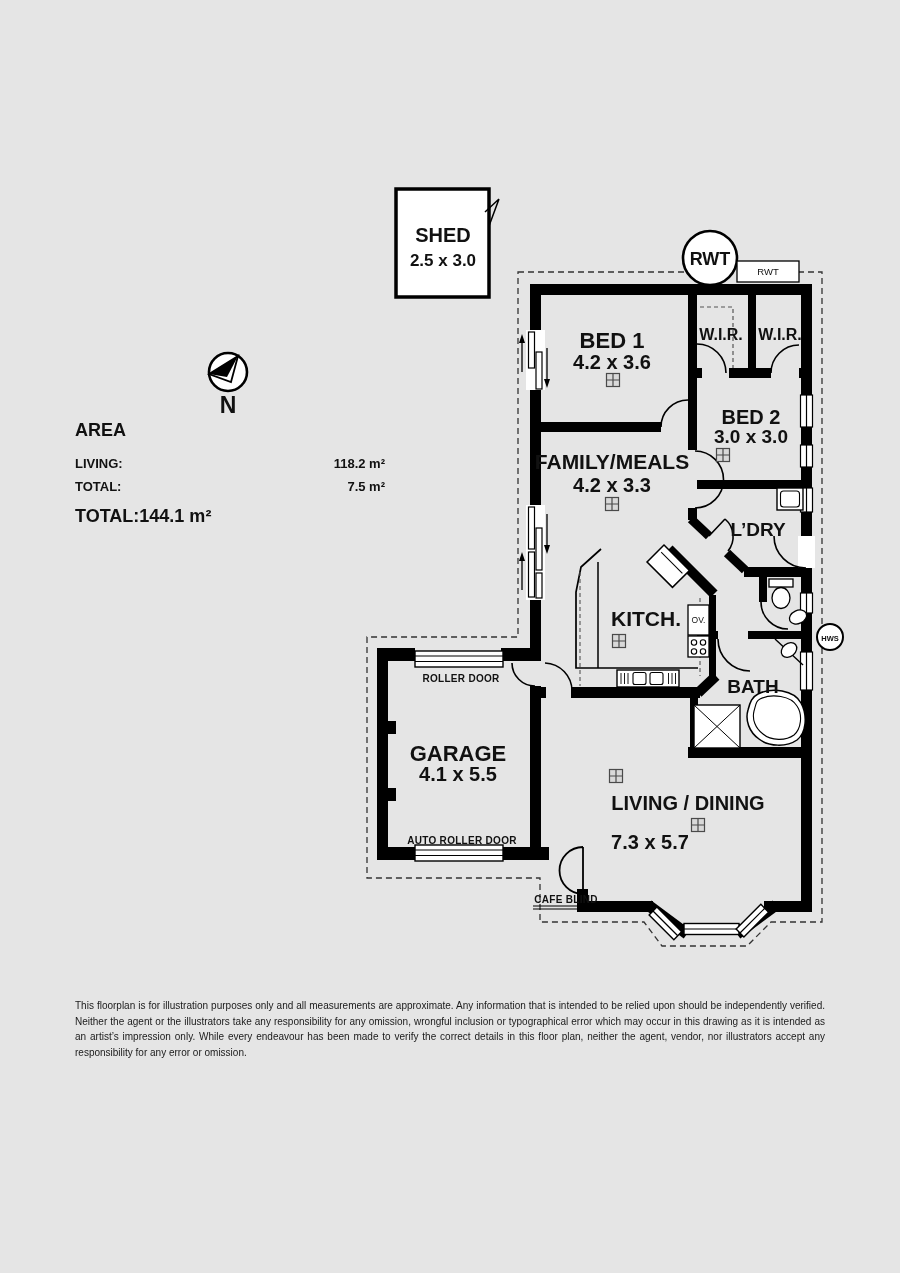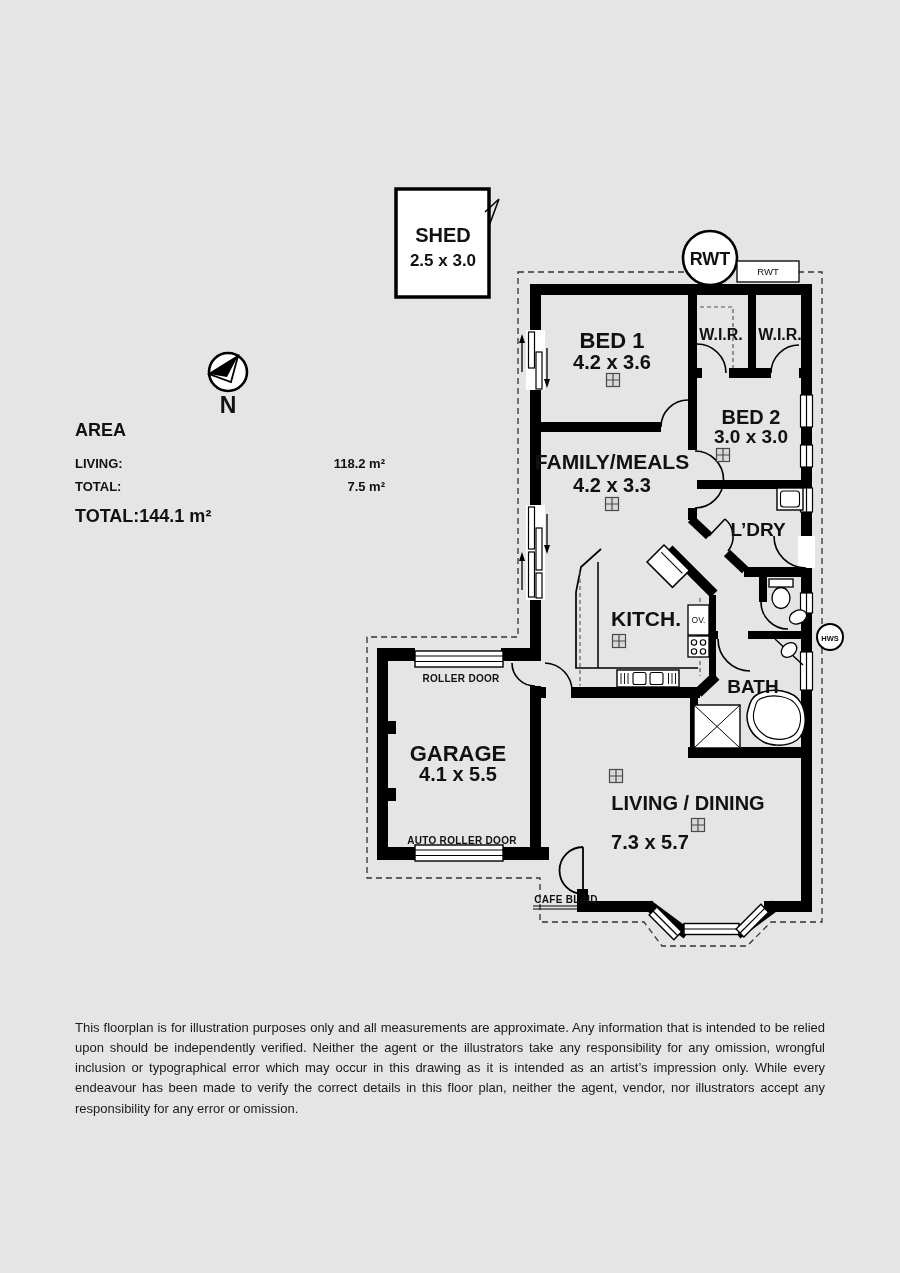--- a/index.html
+++ b/index.html
@@ -5,22 +5,22 @@
   html,body{margin:0;padding:0;background:#fff;}
   #canvas{position:relative;width:900px;height:1273px;background:#e5e5e5;overflow:hidden;
           font-family:"Liberation Sans",sans-serif;color:#111;}
   svg text{font-family:"Liberation Sans",sans-serif;fill:#111;}
   .room-name{font-weight:bold;}
   .small-label{font-weight:bold;letter-spacing:.3px;}
   .area-table{position:absolute;left:75px;top:420px;width:310px;font-weight:bold;}
   .area-title{font-size:18px;margin-bottom:12px;}
   .area-row{display:flex;justify-content:space-between;font-size:13px;line-height:22.5px;}
   .area-total{display:flex;font-size:18px;margin-top:8px;}
-  .disclaimer{position:absolute;left:75px;top:998px;width:750px;font-size:13px;
-              line-height:1.55;text-align:justify;color:#1a1a1a;margin-top:20px;}
+  .disclaimer{position:absolute;left:75px;top:998px;width:750px;font-size:10px;
+              line-height:1.55;text-align:justify;color:#1a1a1a;}
 </style>
 </head>
 <body>
 
 <div id="canvas">
 
 <svg width="900" height="1273" viewBox="0 0 900 1273">
 
   <path d="M518,272 H822 V922 H771 L747,946 H662 L644,922 H540 V878 H367 V637 H518 Z" fill="none" stroke="#333" stroke-width="1.3" stroke-dasharray="6,4"></path>
 

